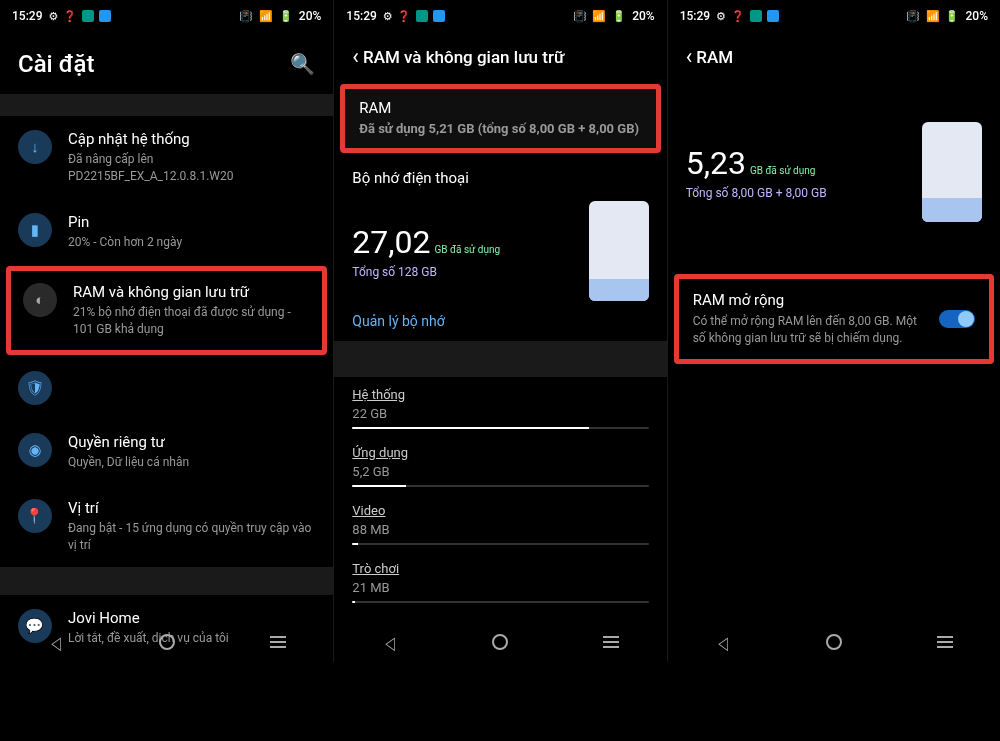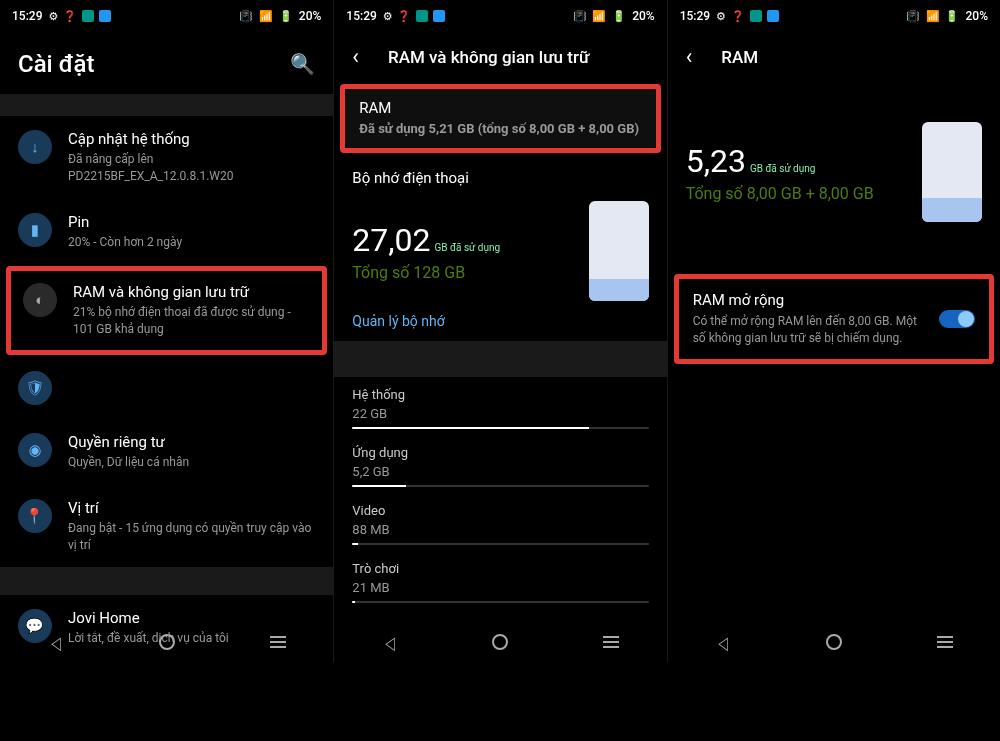--- a/index.html
+++ b/index.html
@@ -10,21 +10,21 @@
   
   .statusbar { height: 28px; display: flex; align-items: center; justify-content: space-between; padding: 4px 12px 0 12px; font-size: 12px; font-weight: 500; }
   .sb-left, .sb-right { display: flex; align-items: center; gap: 6px; }
   .sb-icons { display: flex; gap: 5px; }
   .sb-icon { display: inline-block; font-size: 11px; }
   .sq { width: 12px; height: 12px; display: inline-block; border-radius: 2px; }
   .sq-blue { background: #2196f3; }
   .sq-teal { background: #009688; }
 
   
-  .header { display: flex; align-items: center; padding: 18px 18px 14px 18px; gap: 29px; }
+  .header { display: flex; align-items: center; padding: 18px 18px 14px 18px; gap: 4px; }
   .header-big { padding: 22px 18px 16px 18px; }
   .title-xl { font-size: 24px; font-weight: 500; }
   .title-md { font-size: 17px; font-weight: 500; }
   .back { font-size: 22px; line-height: 1; flex-shrink: 0; cursor: pointer; }
   .search { margin-left: auto; font-size: 20px; cursor: pointer; }
 
   
   .gap { height: 10px; background: #1a1a1a; }
 
   
@@ -39,28 +39,28 @@
   .redbox { border: 5px solid #e53935; border-radius: 4px; margin: 2px 6px; }
   .redbox .row { padding: 12px 12px; }
   .block-box { background: #0f0f0f; padding: 10px 14px 12px 14px; }
   .block-title { font-size: 15px; margin-bottom: 4px; }
   .block-sub { font-size: 13px; color: #999; font-weight: bold; }
   .section-label { font-size: 15px; padding: 14px 18px 8px 18px; }
 
   .storage-row { display: flex; align-items: center; padding: 6px 18px 0 18px; gap: 14px; }
   .big-num { font-size: 32px; font-weight: 400; }
   .big-suffix { font-size: 10px; color: #86efac; }
-  .under-txt { font-size: 16px; color: #4d7c0f; margin-top: 4px; }
+  .under-txt { font-size: 12px; color: #c4b5fd; margin-top: 4px; }
   .link { color: #64b5f6; font-size: 14px; padding: 12px 18px; display: inline-block; cursor: pointer; }
 
   .storage-visual { width: 60px; height: 100px; background: #e3e8f2; border-radius: 6px; position: relative; margin-left: auto; }
   .storage-fill { position: absolute; bottom: 0; left: 0; right: 0; background: #a8c5f0; border-radius: 0 0 6px 6px; }
 
   .cat { padding: 10px 18px 6px 18px; }
-  .cat-label { font-size: 13px; color: #ccc; margin-bottom: 4px; }
+  .cat-label { font-size: 13px; color: #ccc; margin-bottom: 4px; text-decoration: underline; }
   .cat-val { font-size: 13px; color: #999; margin-bottom: 6px; }
   .cat-bar { height: 2px; background: #333; border-radius: 1px; overflow: hidden; }
   .cat-bar-fill { height: 100%; background: #fff; }
 
   
   .toggle-row { padding: 12px 14px; display: flex; align-items: center; gap: 8px; }
   .toggle-txt { flex: 1; }
   .toggle-title { font-size: 15px; margin-bottom: 4px; }
   .toggle-sub { font-size: 12px; color: #999; line-height: 1.4; }
   .switch { width: 36px; height: 18px; background: #1565c0; border-radius: 10px; position: relative; flex-shrink: 0; cursor: pointer; }

